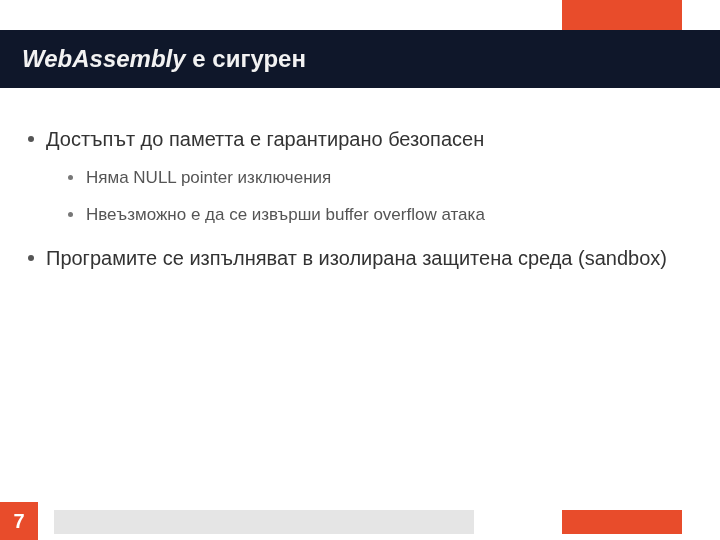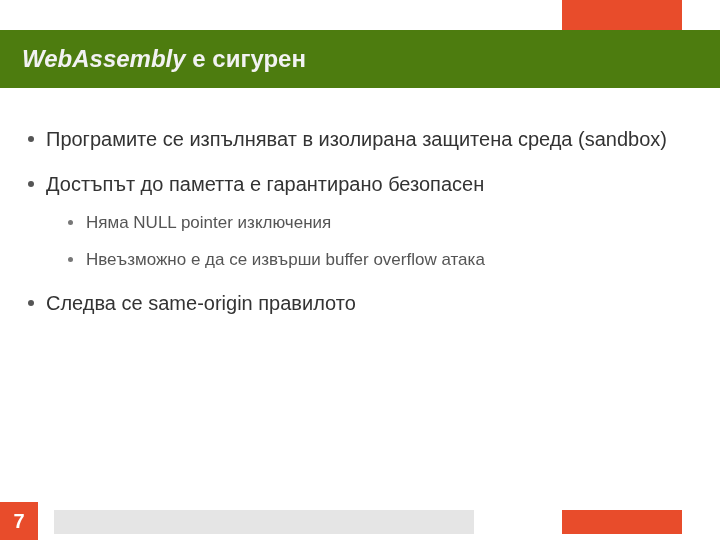--- a/index.html
+++ b/index.html
@@ -18,21 +18,21 @@
     width: 120px;
     height: 30px;
     background: #e84c2b;
   }
   .title-bar {
     position: absolute;
     top: 30px;
     left: 0;
     right: 0;
     height: 58px;
-    background: #4d7c0f;
+    background: #0f172a;
     display: flex;
     align-items: center;
     padding-left: 22px;
   }
   .title-bar .title {
     color: #f2f2f2;
     font-size: 24px;
     font-weight: bold;
   }
   .title-bar .title .em {
@@ -132,35 +132,32 @@
 
 <div class="title-bar">
   <div class="title">
     <span class="em">WebAssembly</span><span> е сигурен</span>
   </div>
 </div>
 
 <div class="content">
   <ul class="lvl1">
     <li>
-      <span>Програмите се изпълняват в изолирана защитена среда (sandbox)</span>
-    </li>
-    <li>
       <span>Достъпът до паметта е гарантирано безопасен</span>
       <ul class="lvl2">
         <li>
           <span>Няма NULL pointer изключения</span>
         </li>
         <li>
           <span>Нвеъзможно е да се извърши buffer overflow атака</span>
         </li>
       </ul>
     </li>
     <li>
-      <span>Следва се same-origin правилото</span>
+      <span>Програмите се изпълняват в изолирана защитена среда (sandbox)</span>
     </li>
   </ul>
 </div>
 
 <div class="footer">
   <div class="page-num">7</div>
   <div class="gray-bar"></div>
   <div class="red-bar"></div>
 </div>
 

